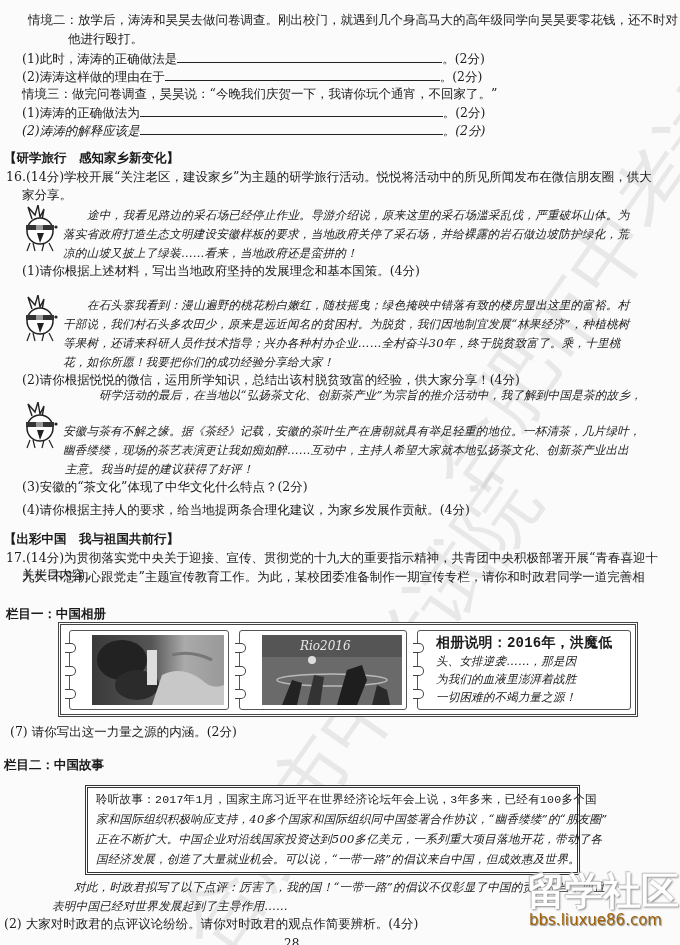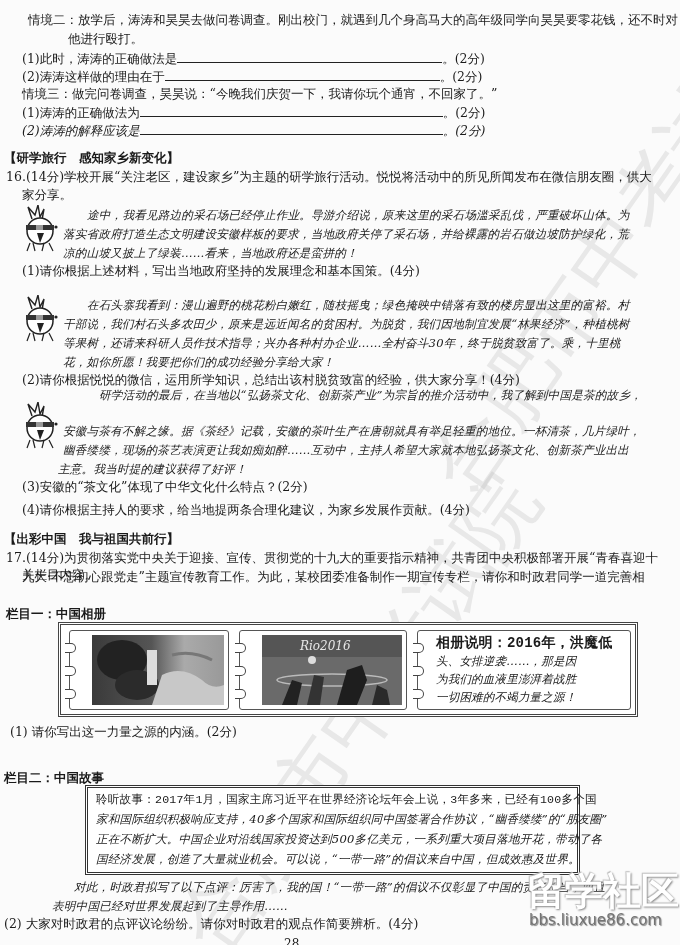--- a/index.html
+++ b/index.html
@@ -102,21 +102,21 @@
   <ellipse cx="18" cy="26" rx="13" ry="13" fill="#fff" stroke="#222" stroke-width="1.5"></ellipse>
   <rect x="4" y="20" width="28" height="5" fill="#333"></rect>
   <rect x="14" y="20" width="7" height="5" fill="#999"></rect>
   <path d="M15 28 L22 28 L18 38 Z" fill="#222"></path>
   <path d="M8 38 L5 46 M11 38 L13 46 M22 38 L20 46 M27 38 L31 46" stroke="#222" stroke-width="1.2"></path>
   <circle cx="34" cy="22" r="1.6" fill="#222"></circle>
 </svg>
 <div class="line ital" style="left:87px; top:387px;margin-left:12px;">研学活动的最后，在当地以“弘扬茶文化、创新茶产业”为宗旨的推介活动中，我了解到中国是茶的故乡，</div>
 <div class="line ital" style="left:63px; top:423px;">安徽与茶有不解之缘。据《茶经》记载，安徽的茶叶生产在唐朝就具有举足轻重的地位。一杯清茶，几片绿叶，</div>
 <div class="line ital" style="left:63px; top:442px;">幽香缕缕，现场的茶艺表演更让我如痴如醉……互动中，主持人希望大家就本地弘扬茶文化、创新茶产业出出</div>
-<div class="line ital" style="left:58px; top:461px;">主意。我当时提的建议获得了好评！</div>
+<div class="line ital" style="left:65px; top:461px;">主意。我当时提的建议获得了好评！</div>
 <div class="line" style="left:22px; top:479px;">(3)安徽的“茶文化”体现了中华文化什么特点？(2分)</div>
 <div class="line" style="left:22px; top:502px;">(4)请你根据主持人的要求，给当地提两条合理化建议，为家乡发展作贡献。(4分)</div>
 
 <div class="line hdr" style="left:4px; top:531px;">【出彩中国　我与祖国共前行】</div>
 <div class="line" style="left:6px; top:550px;">17.(14分)为贯彻落实党中央关于迎接、宣传、贯彻党的十九大的重要指示精神，共青团中央积极部署开展“青春喜迎十</div>
 <div class="line" style="left:22px; top:569px;">九大·不忘初心跟党走”主题宣传教育工作。为此，某校团委准备制作一期宣传专栏，请你和时政君同学一道完善相</div>
 <div class="line" style="left:22px; top:567px;">关栏目内容。</div>
 <div class="line hdr" style="left:6px; top:606px;">栏目一：中国相册</div>
 
 <div class="album">
@@ -166,34 +166,34 @@
     <div class="ring" style="top:58px;"></div>
     <div class="line ital" style="left:18px; top:3px; font-size:14px;">
       <span class="bold" style="font-style:normal;">相册说明：2016年，洪魔低</span>
     </div>
     <div class="line ital" style="left:18px; top:22px; font-size:11.5px;">头、女排逆袭……，那是因</div>
     <div class="line ital" style="left:18px; top:40px; font-size:11.5px;">为我们的血液里澎湃着战胜</div>
     <div class="line ital" style="left:18px; top:58px; font-size:11.5px;">一切困难的不竭力量之源！</div>
   </div>
 </div>
 
-<div class="line" style="left:10px; top:724px;">(1) 请你写出这一力量之源的内涵。(2分)</div>
-<div class="line hdr" style="left:4px; top:757px;margin-top:13px;">栏目二：中国故事</div>
+<div class="line" style="left:10px; top:724px;">(7) 请你写出这一力量之源的内涵。(2分)</div>
+<div class="line hdr" style="left:4px; top:757px;">栏目二：中国故事</div>
 
 <div class="story-box">
   <div class="line ital" style="left:8px; top:3px;">
     <span class="bold" style="font-style:normal; font-weight:normal;">聆听故事：2017年1月，国家主席习近平在世界经济论坛年会上说，3年多来，已经有100多个国</span>
   </div>
   <div class="line ital" style="left:8px; top:23px;">家和国际组织积极响应支持，40多个国家和国际组织同中国签署合作协议，“幽香缕缕”的“朋友圈”</div>
   <div class="line ital" style="left:8px; top:43px;">正在不断扩大。中国企业对沿线国家投资达到500多亿美元，一系列重大项目落地开花，带动了各</div>
   <div class="line ital" style="left:8px; top:63px;">国经济发展，创造了大量就业机会。可以说，“一带一路”的倡议来自中国，但成效惠及世界。</div>
 </div>
 
 <div class="line ital" style="left:74px; top:879px;">对此，时政君拟写了以下点评：厉害了，我的国！“一带一路”的倡议不仅彰显了中国的责任担当，而且</div>
 <div class="line ital" style="left:52px; top:898px;">表明中国已经对世界发展起到了主导作用……</div>
 <div class="line" style="left:4px; top:916px;">(2) 大家对时政君的点评议论纷纷。请你对时政君的观点作简要辨析。(4分)</div>
 
 <div class="line" style="left:284px; top:936px; font-size:12px;">28</div>
 
 <div class="logo">
   <div class="line sans" style="left:0; top:0; font-size:38px; line-height:42px; color:#fff; font-weight:bold; text-shadow: 1px 1px 2px #888, -1px -1px 1px #bbb;">留学社区</div>
-  <div class="line sans" style="left:2px; top:42px; font-size:15px; color:#737373; text-shadow: 1px 1px 1px #888;">bbs.liuxue86.com</div>
+  <div class="line sans" style="left:2px; top:42px; font-size:15px; color:#a16207; text-shadow: 1px 1px 1px #888;">bbs.liuxue86.com</div>
 </div>
 
 </body></html>

